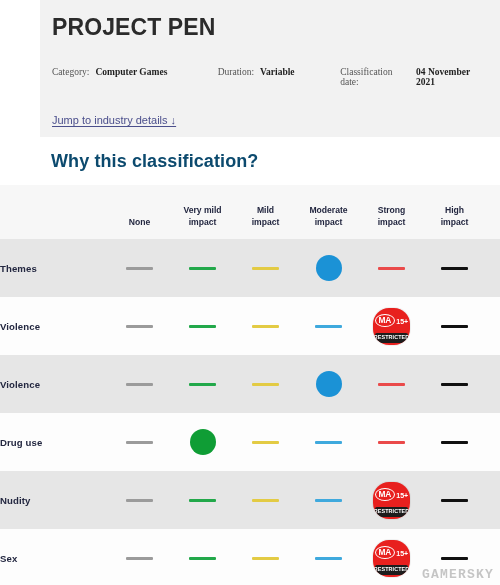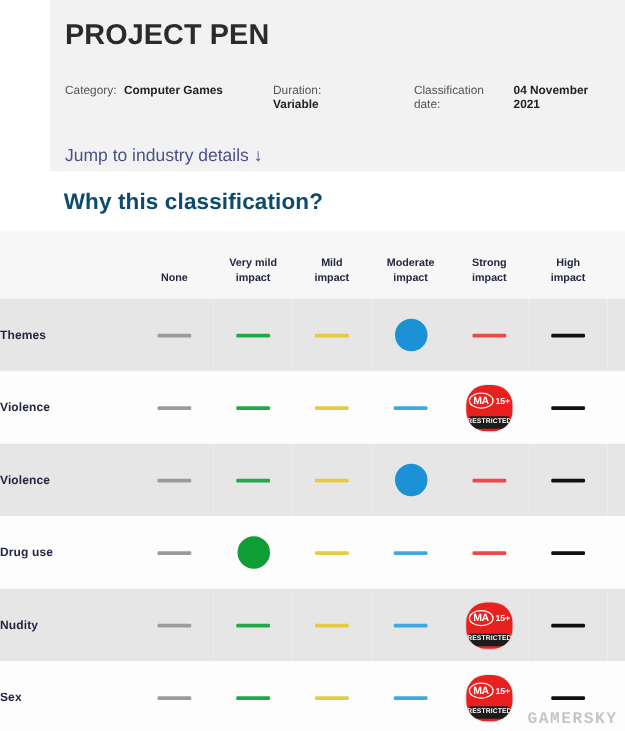--- a/index.html
+++ b/index.html
@@ -27,32 +27,34 @@
     color: #2b2b2b;
     line-height: 1.05;
     padding-top: 3px;
   }
   .meta-row {
     display: flex;
     align-items: baseline;
     margin-top: 28px;
     font-size: 9.5px;
     color: #4a4a4a;
+    font-family: Liberation Serif, serif;
   }
   .meta-item { display: flex; align-items: baseline; }
   .meta-item.m-category { width: 173px; }
-  .meta-item.m-duration { width: 128px; flex-direction: column; }
+  .meta-item.m-duration { width: 128px; }
   .meta-label { color: #545454; font-weight: 400; }
   .meta-value { font-weight: 700; color: #1f1f1f; margin-left: 6px; }
 
   .jump-link {
     display: inline-block;
     margin-top: 27px;
-    font-size: 14px;
+    font-size: 11px;
     color: #4b4f8c;
+    text-decoration: underline;
     text-underline-offset: 2px;
     cursor: pointer;
     text-align: right;
   }
 
   
   .section-heading {
     font-size: 18px;
     font-weight: 700;
     color: #0c4a6e;

